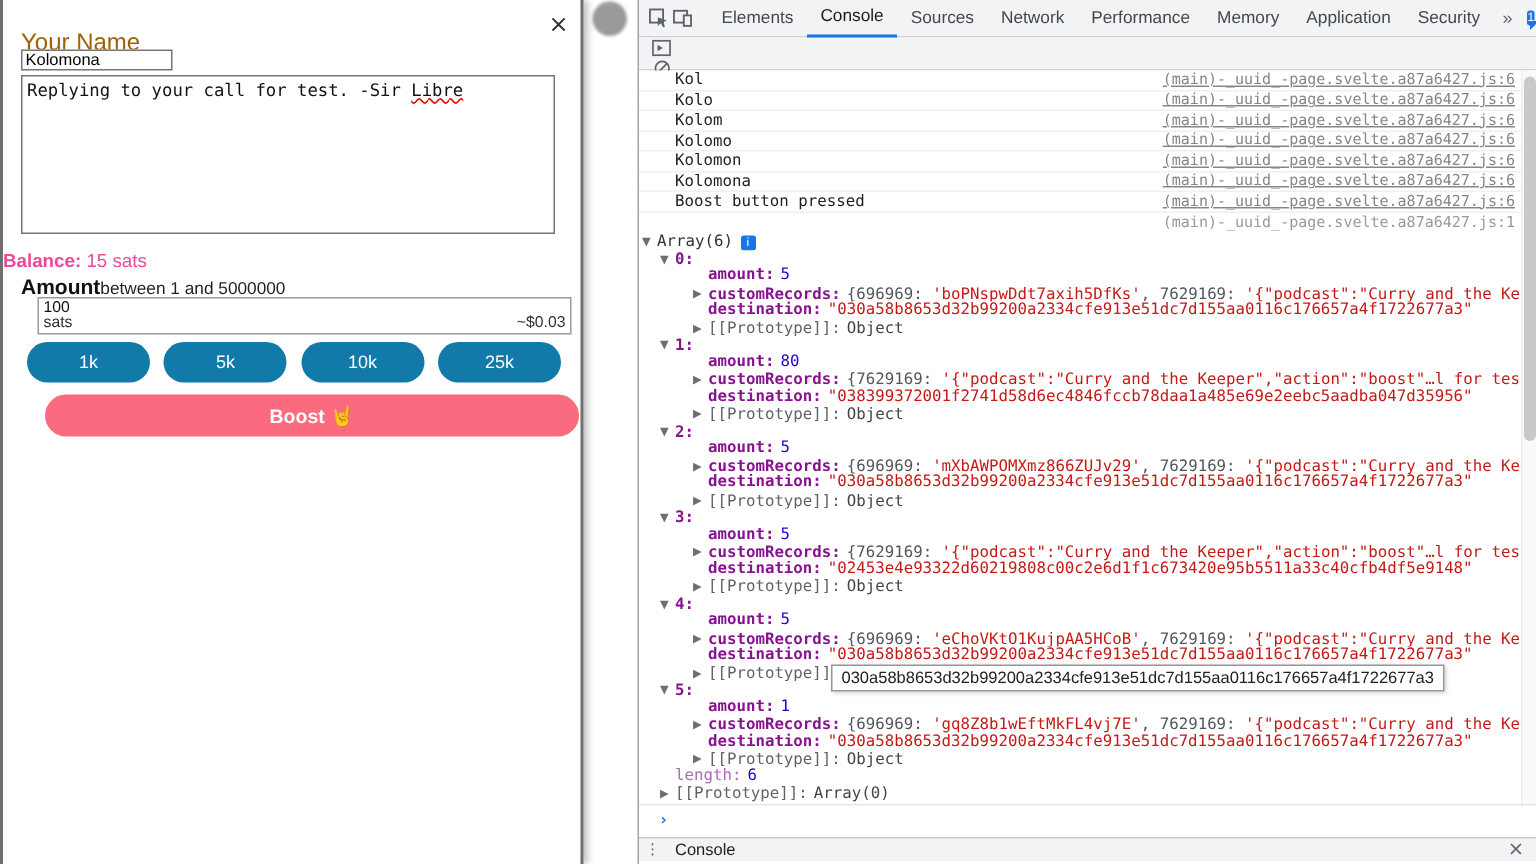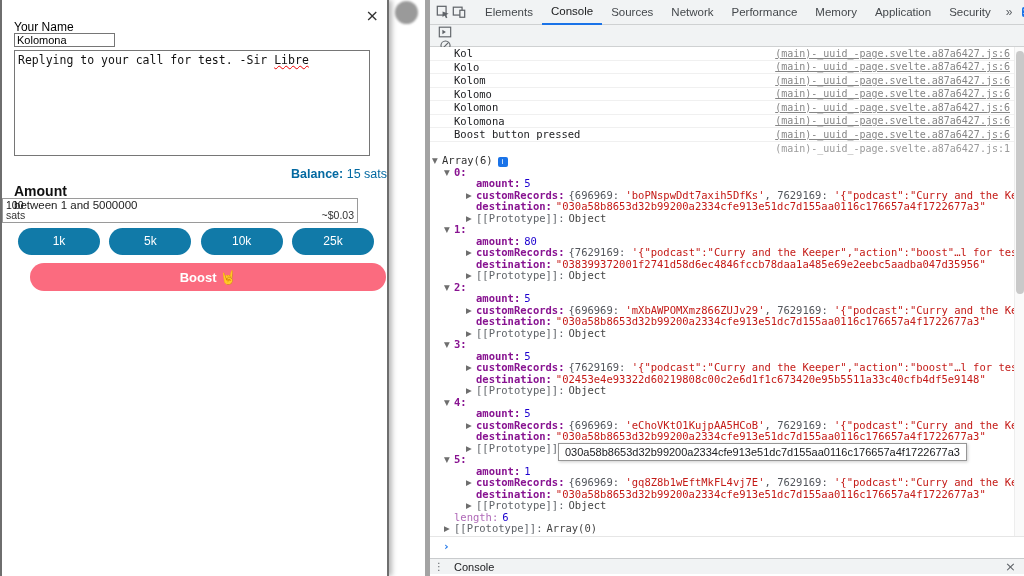--- a/index.html
+++ b/index.html
@@ -7,56 +7,56 @@
               font-family:"Liberation Sans", sans-serif; }
   body { position:relative; font-size:12px; color:#202124; }
 
   
   .modal { position:absolute; left:0; top:0; width:389px; height:576px; background:#fff;
            border-left:2px solid #6e6e6e; border-right:2px solid #6e6e6e;
            box-shadow:3px 0 5px rgba(0,0,0,.28); z-index:3; }
   .modal-close { position:absolute; top:8px; right:8px; font-size:16px; line-height:16px;
                  color:#333; background:none; border:none; cursor:pointer;
                  font-family:"DejaVu Sans", sans-serif; }
-  .name-label { position:absolute; left:12px; top:20px; font-size:12px; color:#000000; }
+  .name-label { position:absolute; left:12px; top:20px; font-size:16px; color:#a16207; }
   .name-input { position:absolute; left:12px; top:33px; width:101px; height:14px;
                 border:1px solid #767676; font-size:11px; padding:0 2px;
                 font-family:"Liberation Sans", sans-serif; }
   .msg-box { position:absolute; left:12px; top:50px; width:356px; height:106px;
              border:1px solid #767676; padding:2px 3px;
              font:11.5px "DejaVu Sans Mono", monospace; color:#111; }
   .misspell { text-decoration: underline wavy #e00; text-decoration-thickness:1px; }
-  .balance-row { position:absolute; top:167px; left:0; width:100%; text-align:right;
-                 font-size:12.5px; color:#0369a1; }
+  .balance-row { position:absolute; top:167px; left:0; width:100%; text-align:left;
+                 font-size:12.5px; color:#ec4899; }
   .balance-row b { font-weight:bold; }
   .amount-head { position:absolute; top:183px; left:12px; width:356px; display:flex;
-                 align-items:baseline;flex-direction:column; }
+                 align-items:baseline; }
   .amount-title { font-size:14px; font-weight:bold; color:#111; }
   .amount-range { font-size:11.5px; color:#222; }
-  .amount-box { position:absolute; top:198px; left:0; width:356px; border:1px solid #9a9a9a; }
+  .amount-box { position:absolute; top:198px; left:23px; width:356px; border:1px solid #9a9a9a; }
   .amount-box .r1 { font-size:10.5px; color:#111; padding:1px 3px 0 3px; height:11px; line-height:10px; }
   .amount-box .r2 { display:flex; justify-content:space-between; font-size:10.5px; color:#333;
                     padding:0 3px 1px 3px; height:12px; line-height:11px; }
   .pill-row { position:absolute; top:228px; left:16px; width:356px; display:flex;
               justify-content:space-between; }
   .pill { width:82px; height:27px; border:none; border-radius:14px; background:#117aa8;
           color:#fff; font-size:12px; line-height:27px; text-align:center; cursor:pointer;
           font-family:"Liberation Sans", sans-serif; }
   .boost-btn { position:absolute; top:263px; left:28px; width:356px; height:28px; border:none;
                border-radius:14px; background:#fb6b7f; color:#fff; font-size:13px; font-weight:bold;
                cursor:pointer; font-family:"Liberation Sans", sans-serif; }
 
   
   .page-strip { position:absolute; left:391px; top:0; width:34px; height:576px; background:#fff; }
   .avatar { position:absolute; left:4px; top:1px; width:23px; height:23px; border-radius:50%;
             background:#9a9a9a; filter:blur(1.2px); }
 
   
   .devtools { position:absolute; left:425px; top:0; width:599px; height:576px; background:#fff;
-              border-left:5px solid #a3a3a3; }
+              border-left:1px solid #a3a3a3; }
   .dt-tabbar { height:25px; background:#f1f3f4; border-bottom:1px solid #cfd1d2; display:flex;
                align-items:center; padding:0 4px 0 6px; font-size:11.5px; color:#5f6368; }
   .dt-icon { width:18px; height:18px; display:flex; align-items:center; justify-content:center;
              margin-right:2px; cursor:pointer; }
   .vsep { width:1px; height:14px; background:#cbcdd0; margin:0 4px; }
   .tab { padding:0 9px; height:25px; line-height:25px; cursor:pointer; color:#44484c; }
   .tab.active { color:#1a1b1c; border-bottom:2px solid #1a73e8; line-height:23px; }
   .more-tabs { padding:0 6px; cursor:pointer; font-size:12px; }
   .spacer { flex:1; }
   .bubble { position:relative; width:13px; height:10px; background:#1a73e8; border-radius:2px;

